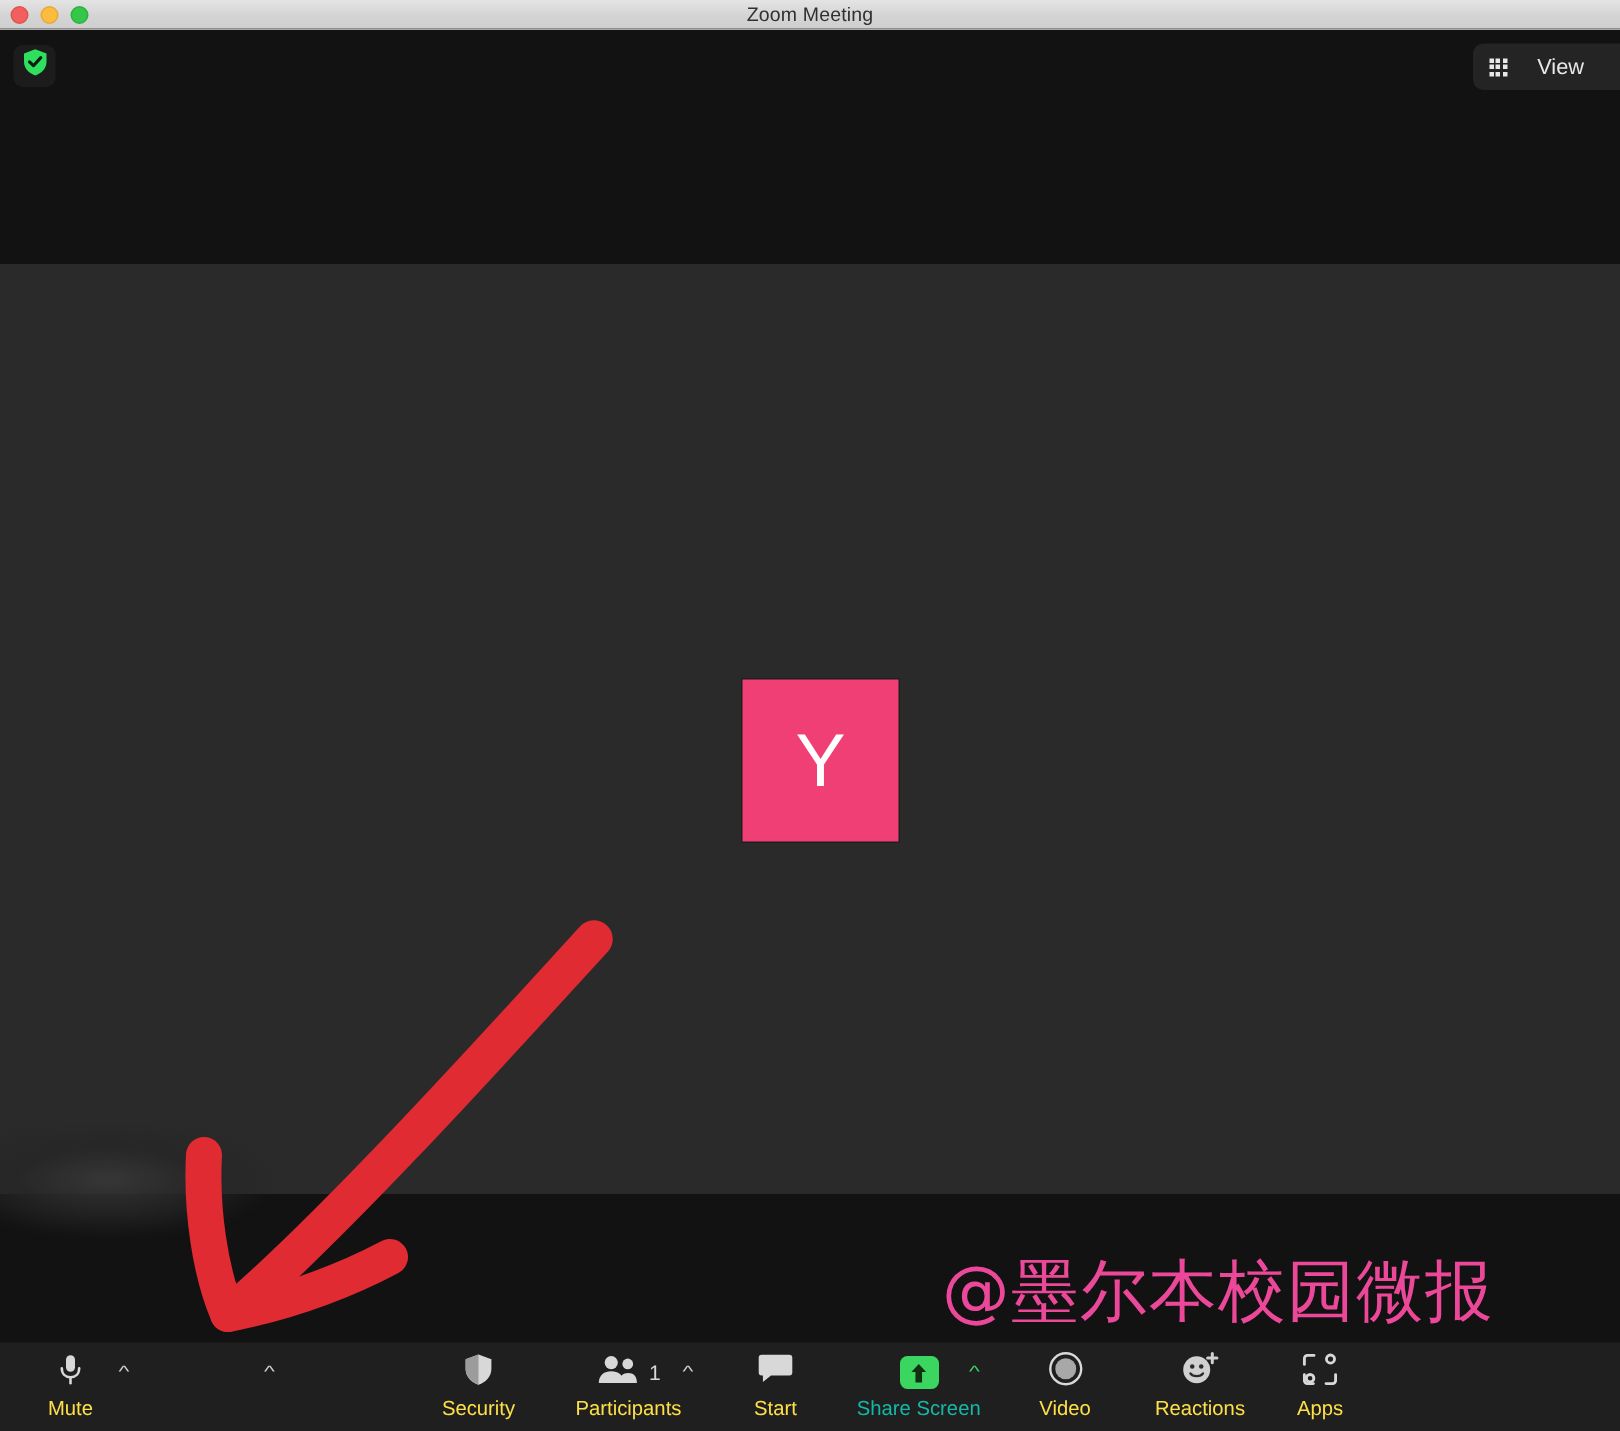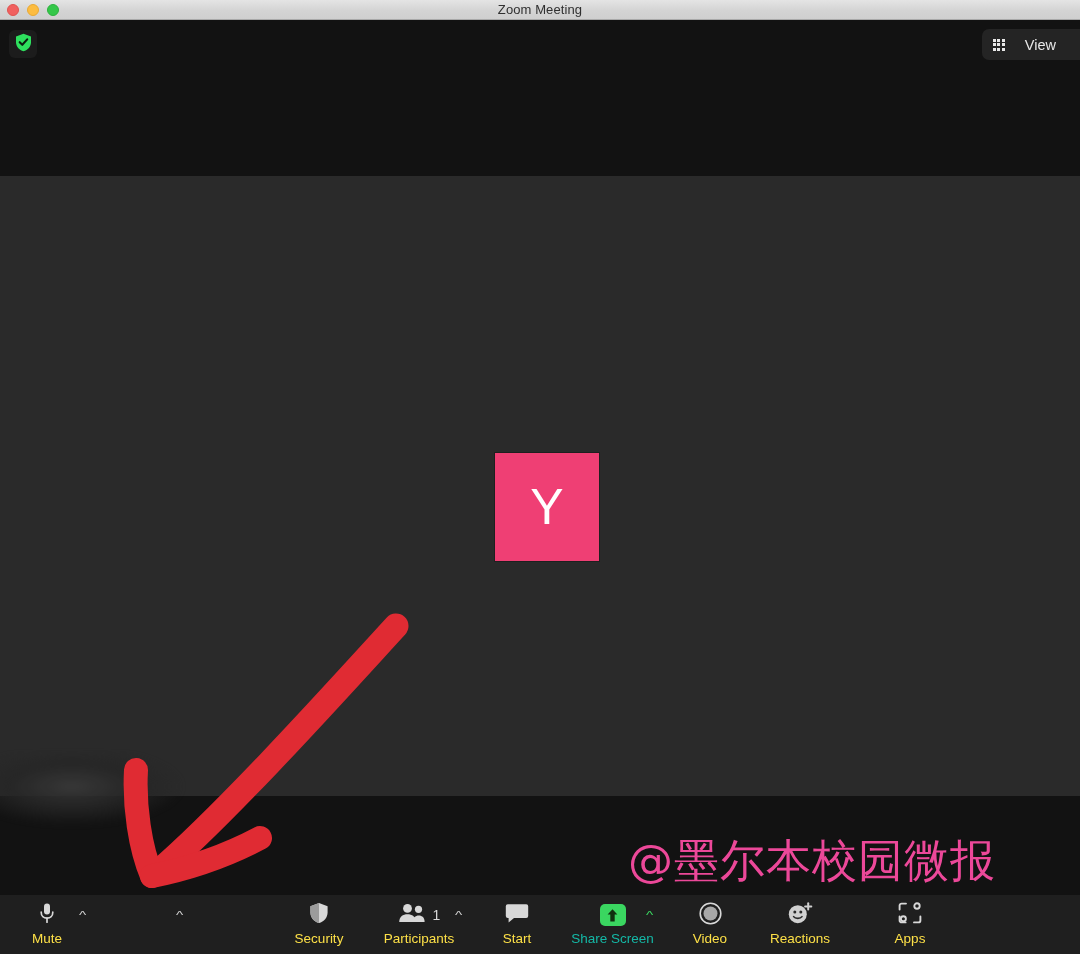--- a/index.html
+++ b/index.html
@@ -301,21 +301,21 @@
             <circle cx="13.8" cy="10" r="1.5" fill="#2a2a2a"></circle>
             <path d="M6.6 14.6 C8.2 17 13.4 17 15 14.6" stroke="#2a2a2a" stroke-width="1.6" fill="none" stroke-linecap="round"></path>
             <line x1="21.2" y1="1.3" x2="21.2" y2="7.5" stroke="#d0d0d0" stroke-width="2" stroke-linecap="round"></line>
             <line x1="18.1" y1="4.4" x2="24.3" y2="4.4" stroke="#d0d0d0" stroke-width="2" stroke-linecap="round"></line>
           </svg>
         </span>
       </div>
       <div class="tb-label">Reactions</div>
     </div>
 
-    <div class="tb-item" style="left:879px;width:62px">
+    <div class="tb-item" style="left:849px;width:62px">
       <div class="tb-icon-row">
         <span>
           <svg width="24" height="22" viewBox="0 0 24 22">
             <path d="M8 1.6 H3.6 A2 2 0 0 0 1.6 3.6 V7.6" stroke="#d8d8d8" stroke-width="1.9" fill="none" stroke-linecap="round"></path>
             <path d="M16 20.4 H20.4 A2 2 0 0 0 22.4 18.4 V14.4" stroke="#d8d8d8" stroke-width="1.9" fill="none" stroke-linecap="round"></path>
             <path d="M1.6 14.4 V18.4 A2 2 0 0 0 3.6 20.4 H7.6" stroke="#d8d8d8" stroke-width="1.9" fill="none" stroke-linecap="round"></path>
             <circle cx="19" cy="4" r="2.7" fill="none" stroke="#d8d8d8" stroke-width="1.9"></circle>
             <circle cx="5.4" cy="16.8" r="2.5" fill="none" stroke="#d8d8d8" stroke-width="1.9"></circle>
           </svg>
         </span>

